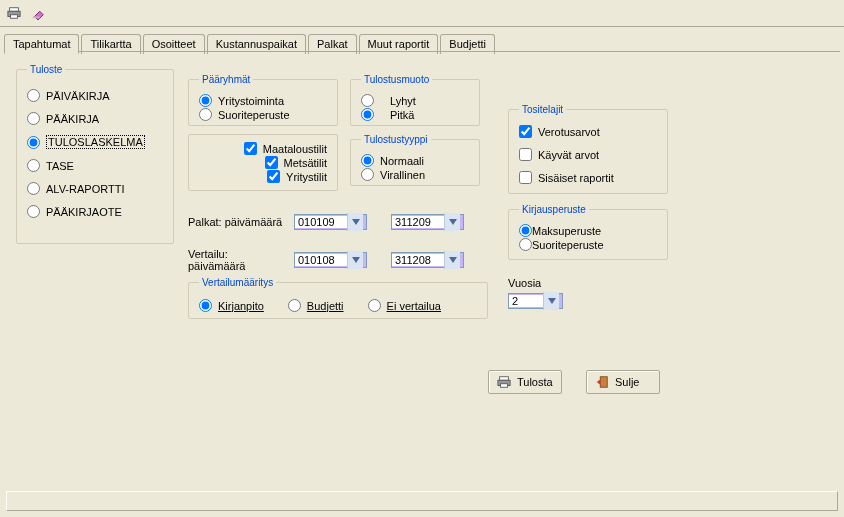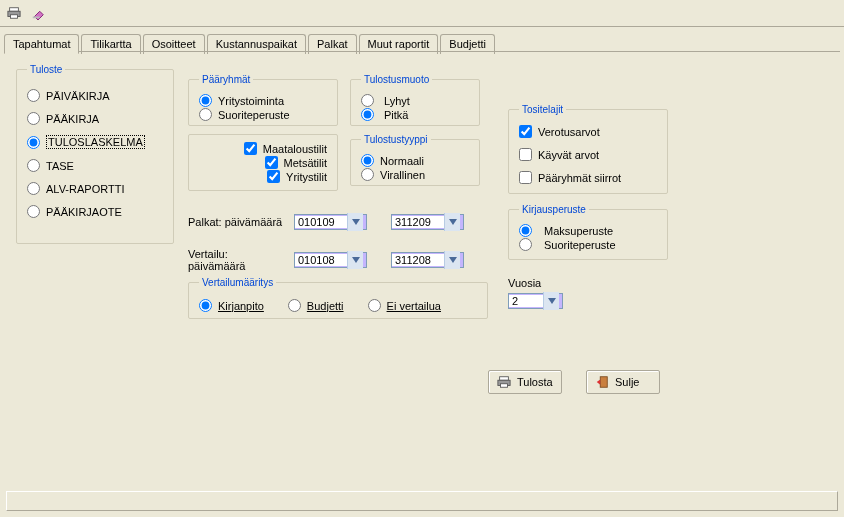--- a/index.html
+++ b/index.html
@@ -85,42 +85,42 @@
     border: 1px solid #d0ccb8;
     border-radius:2px;
   }
   .tilit-group .opt{ margin:1px 0; display:flex; align-items:center; gap:6px;justify-content:flex-end;}
   .tulostusmuoto-group{
     position:absolute;
     left: 346px; top: 22px;
     width: 130px;
     height: 52px;
   }
-  .tulostusmuoto-group .opt{ margin:1px 0; display:flex; align-items:center; gap:10px;}
+  .tulostusmuoto-group .opt{ margin:1px 0; display:flex; align-items:center; gap:16px;}
   .tulostustyyppi-group{
     position:absolute;
     left: 346px; top: 82px;
     width: 130px;
     height: 52px;
   }
   .tulostustyyppi-group .opt{ margin:1px 0; display:flex; align-items:center; gap:6px;}
   .tositelajit-group{
     position:absolute;
     left: 504px; top: 52px;
     width: 160px;
     height: 90px;
   }
   .tositelajit-group .opt{ margin:2px 0 10px 0; display:flex; align-items:center; gap:6px;}
   .kirjausperuste-group{
     position:absolute;
     left: 504px; top: 152px;
     width: 160px;
     height: 56px;
   }
-  .kirjausperuste-group .opt{ margin:1px 0; display:flex; align-items:center; gap:12px;}
+  .kirjausperuste-group .opt{ margin:1px 0; display:flex; align-items:center; gap:0;}
   .tuloste-date{
     position:absolute;
     left: 184px; top: 162px;
     display:flex; align-items:center; gap:6px;
   }
   .vertailu-date{
     position:absolute;
     left: 184px; top: 196px;
     display:flex; align-items:center; gap:6px;
   }
@@ -300,21 +300,21 @@
     <div class="opt">
         <input type="checkbox" checked="" style="">
         <span>Verotusarvot</span>
       </div>
     <div class="opt">
         <input type="checkbox" style="">
         <span>Käyvät arvot</span>
       </div>
     <div class="opt">
         <input type="checkbox" style="">
-        <span>Pääryhmät siirrot</span>
+        <span>Sisäiset raportit</span>
       </div>
   </fieldset>
 
   <fieldset class="groupbox kirjausperuste-group">
     <legend>Kirjausperuste</legend>
     <div class="opt">
         <input type="radio" name="kp" checked="" style="">
         <span>Maksuperuste</span>
       </div>
     <div class="opt">

